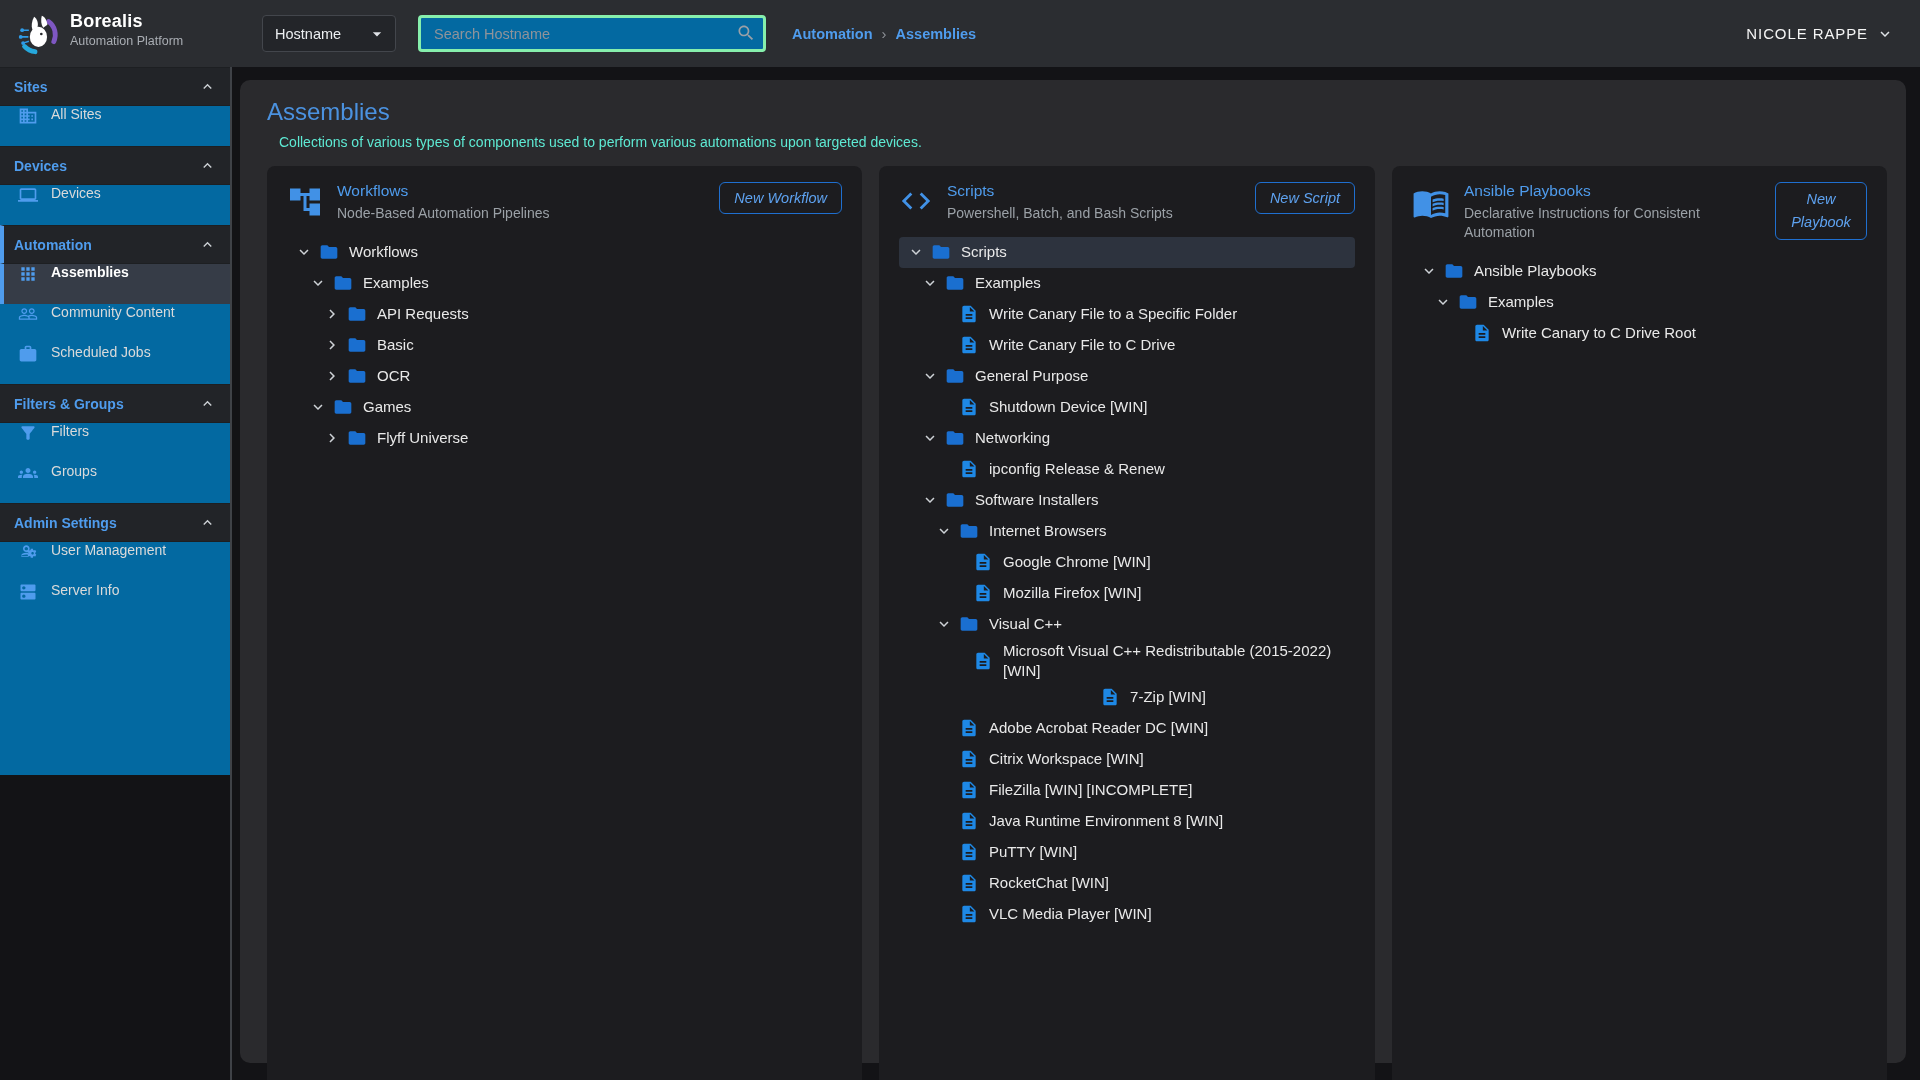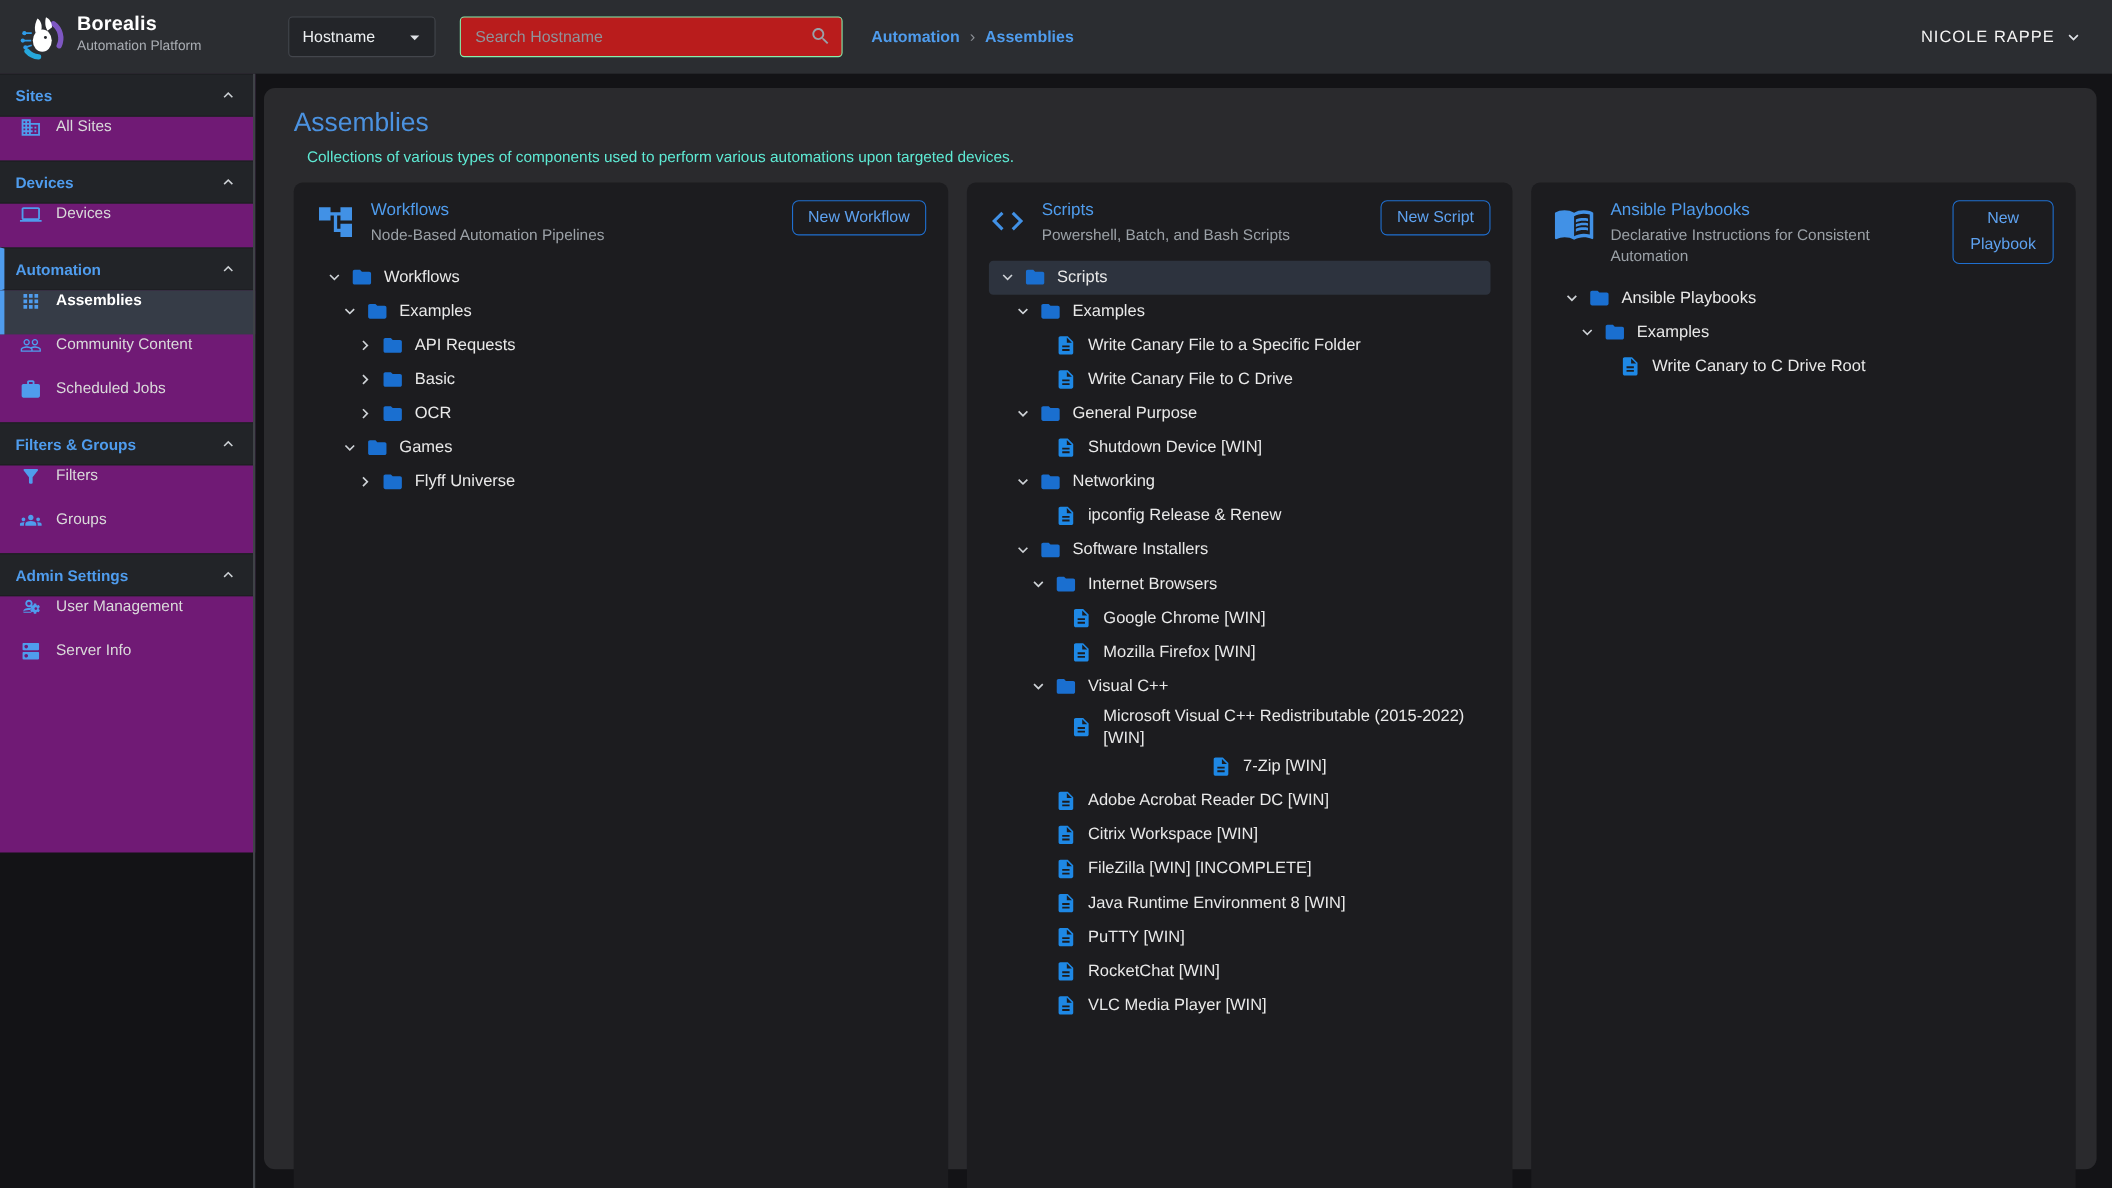--- a/index.html
+++ b/index.html
@@ -10,31 +10,31 @@
   html,body{width:1920px;height:1080px;}
   body{margin:0;background:#131316;font-family:"Liberation Sans",sans-serif;color:#e8e8e8;overflow:hidden;position:relative;}
 
   
   .topbar{position:absolute;top:0;left:0;right:0;height:67px;background:#2b2d31;display:flex;align-items:center;z-index:5;}
   .brand{width:232px;flex:none;display:flex;align-items:flex-start;gap:10px;padding-left:14px;}
   .brand-name{font-size:18px;font-weight:700;color:#ffffff;letter-spacing:.2px;}
   .brand-tagline{font-size:12.5px;color:#a9adb3;margin-top:2px;}
   .select{margin-left:30px;width:134px;height:37px;background:#232529;border:1px solid #43464c;border-radius:4px;display:flex;align-items:center;justify-content:space-between;padding:0 8px 0 12px;font-size:14.5px;color:#eceff1;cursor:pointer;}
   .searchbox{position:relative;margin-left:22px;width:348px;height:37px;}
-  .searchbox input{width:100%;height:100%;background:#b91c1c;border:1px solid #86efac;border-radius:4px;color:#e8e8e8;font-size:14.5px;padding:0 40px 0 13px;font-family:inherit;outline:none;}
+  .searchbox input{width:100%;height:100%;background:#0369a1;border:3px solid #86efac;border-radius:4px;color:#e8e8e8;font-size:14.5px;padding:0 40px 0 13px;font-family:inherit;outline:none;}
   .searchbox input::placeholder{color:#8f939a;}
   .sicon{position:absolute;right:10px;top:8px;color:#9aa0a7;}
   .crumbs{margin-left:26px;display:flex;align-items:center;gap:9px;font-size:14.5px;font-weight:700;}
   .crumbs a{color:var(--accent);text-decoration:none;cursor:pointer;}
   .sep{color:#8d9197;font-weight:400;font-size:15px;}
   .user{margin-left:auto;margin-right:26px;display:flex;align-items:center;gap:8px;color:#f5f5f5;font-size:15px;letter-spacing:.9px;cursor:pointer;}
   .uchev,.caret{display:flex;color:#dfe2e6;}
 
   
-  .sidebar{position:absolute;top:67px;left:0;width:232px;height:708px;background:#701a75;}
+  .sidebar{position:absolute;top:67px;left:0;width:232px;height:708px;background:#0369a1;}
   .side-header{height:39px;display:flex;align-items:center;justify-content:space-between;padding:0 16px 0 14px;background:#222428;border-top:1px solid #1d1f22;border-bottom:1px solid #1d1f22;color:var(--accent);font-weight:700;font-size:14px;cursor:pointer;}
   .side-chevron{color:#ccd0d4;display:flex;}
   .side-item{height:40px;display:flex;align-items:flex-start;gap:13px;padding-left:18px;font-size:14px;color:#dadada;cursor:pointer;}
   .side-icon{color:var(--accent);display:flex;flex:none;}
   .side-item.active{background:#363c47;border-left:4px solid var(--accent);padding-left:14px;color:#ffffff;font-weight:700;}
   .active-section .side-header{border-left:4px solid var(--accent);padding-left:10px;}
   .rail{position:absolute;top:67px;bottom:0;left:230px;width:2px;background:#3f4247;cursor:pointer;}
 
   
   .page{position:absolute;left:240px;top:80px;width:1666px;height:983px;background:#2a2a2d;border-radius:10px;padding:18px 27px;}
@@ -42,21 +42,21 @@
   .page p{margin:8px 12px 0;font-size:14px;color:#5eead4;}
   .cards{display:flex;gap:17px;margin-top:16px;height:944px;}
   .card{background:#1c1c1f;border-radius:8px;padding:16px 20px;overflow:hidden;flex:none;}
   .card-workflows{width:595px;}
   .card-scripts{width:496px;}
   .card-playbooks{width:495px;}
   .card-head{display:flex;align-items:flex-start;gap:14px;}
   .card-icon{color:#4191e6;flex:none;display:flex;margin-top:2px;}
   .card-title{color:var(--accent);font-size:15.5px;}
   .card-subtitle{color:#9ba1a7;font-size:14px;margin-top:4px;line-height:1.35;}
-  .new-btn{margin-left:auto;background:transparent;border:1px solid var(--btnb);color:#5ea2f0;border-radius:6px;font-size:14.5px;font-family:inherit;padding:7px 14px;cursor:pointer;flex:none;}
+  .new-btn{margin-left:auto;background:transparent;border:1px solid var(--btnb);color:#5ea2f0;border-radius:6px;font-size:14.5px;font-family:inherit;padding:7px 14px;cursor:pointer;flex:none;font-style:italic;}
   .card-playbooks .new-btn{width:92px;white-space:normal;line-height:1.6;padding:5px 8px;}
   .card-playbooks .card-subtitle{max-width:245px;}
 
   
   .tree{margin-top:14px;}
   .tree-row{display:flex;align-items:center;min-height:31px;padding:1px 8px;border-radius:4px;font-size:15px;color:#e9e9e9;cursor:pointer;}
   .tree-row.selected{background:var(--selbg);}
   .tw{width:18px;height:18px;flex:none;display:flex;align-items:center;justify-content:center;color:#ced2d6;}
   .ni{flex:none;margin:0 10px 0 6px;display:flex;}
   .ni.kind-folder{color:var(--folder);}

